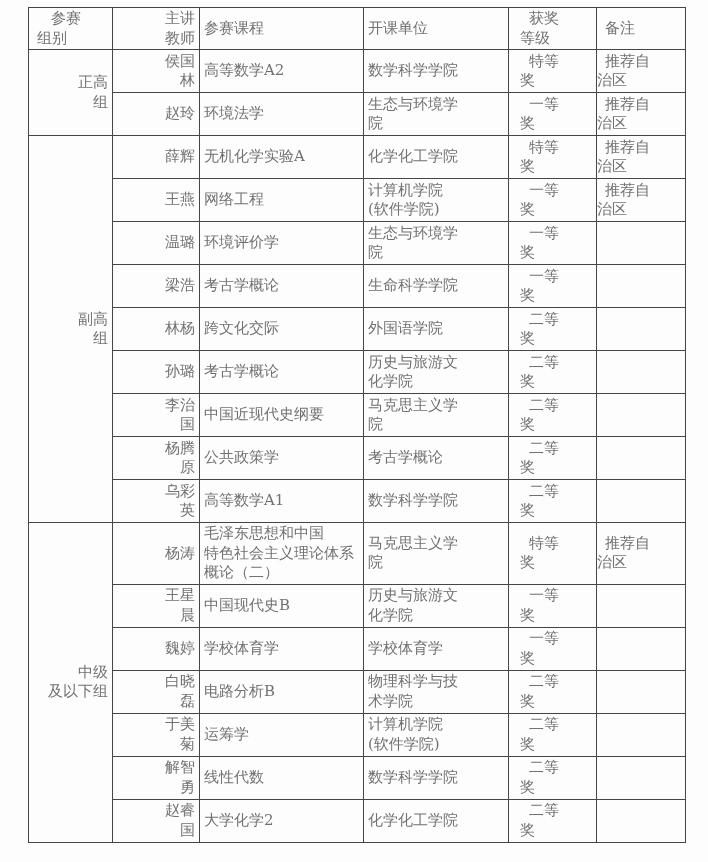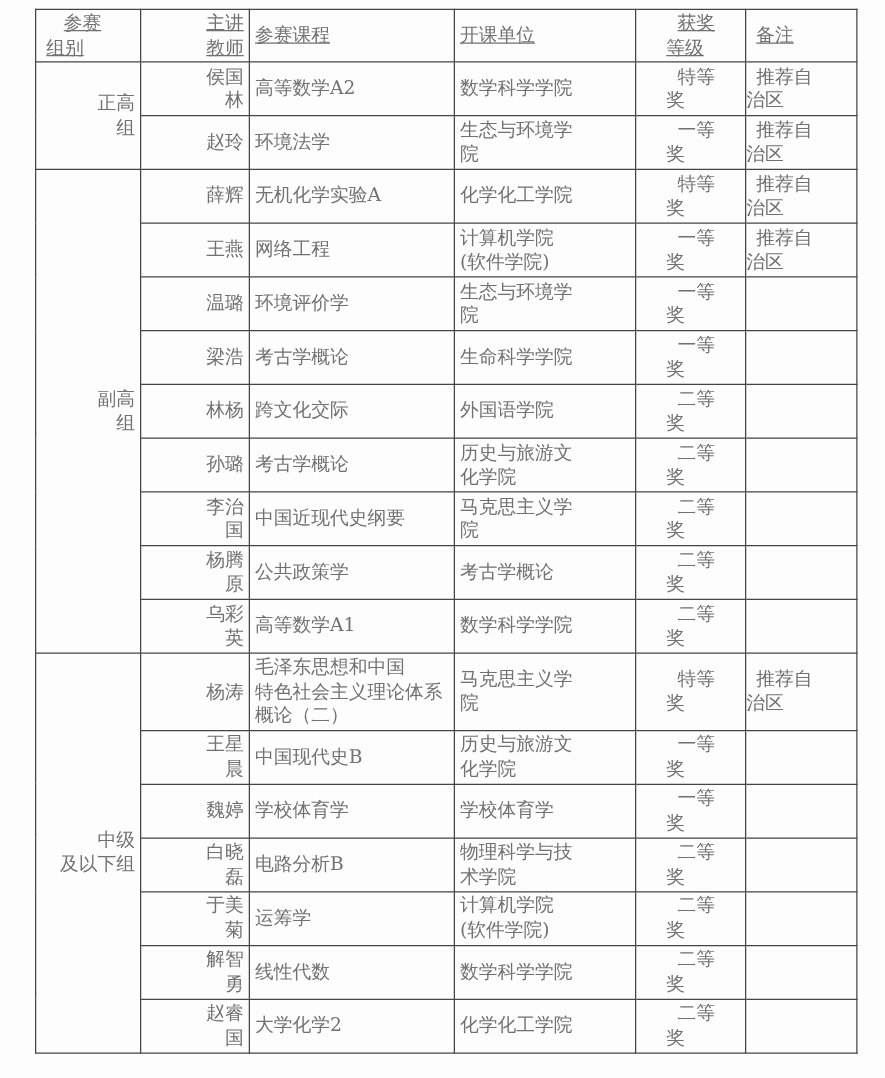--- a/index.html
+++ b/index.html
@@ -36,28 +36,28 @@
     border: 1.6px solid var(--border, #454545);
     font-weight: normal;
     font-size: 15px;
     line-height: 19.5px;
     padding: 1px 4px;
     text-align: center;
     vertical-align: middle;
     white-space: pre-line;
     overflow: hidden;
   }
-  thead tr { height: 42px; text-decoration: underline; }
+  thead tr { height: 42px; }
   tbody tr { height: 43px; }
 
   
   .h-group            { text-align: left; padding-left: 8px;  text-indent: 14px; }
   .h-teacher, .c-teacher, .c-group
                       { text-align: right; padding-left: 17px; text-indent: 13px; }
-  .h-award, .c-award  { text-align: left; padding-left: 24px; text-indent: 9px; }
+  .h-award, .c-award  { text-align: left; padding-left: 11px; text-indent: 9px; }
   .h-note, .c-note    { text-align: left; padding-left: 0; text-indent: 8px; }
   .h-course, .c-course, .h-unit, .c-unit { text-align: left; }
 </style>
 </head>
 <body style="--bg: #fdfdfd; --text: #717171; --border: #454545;">
 
 <div class="page">
   <table class="awards">
     <colgroup>
       <col class="col-group">

